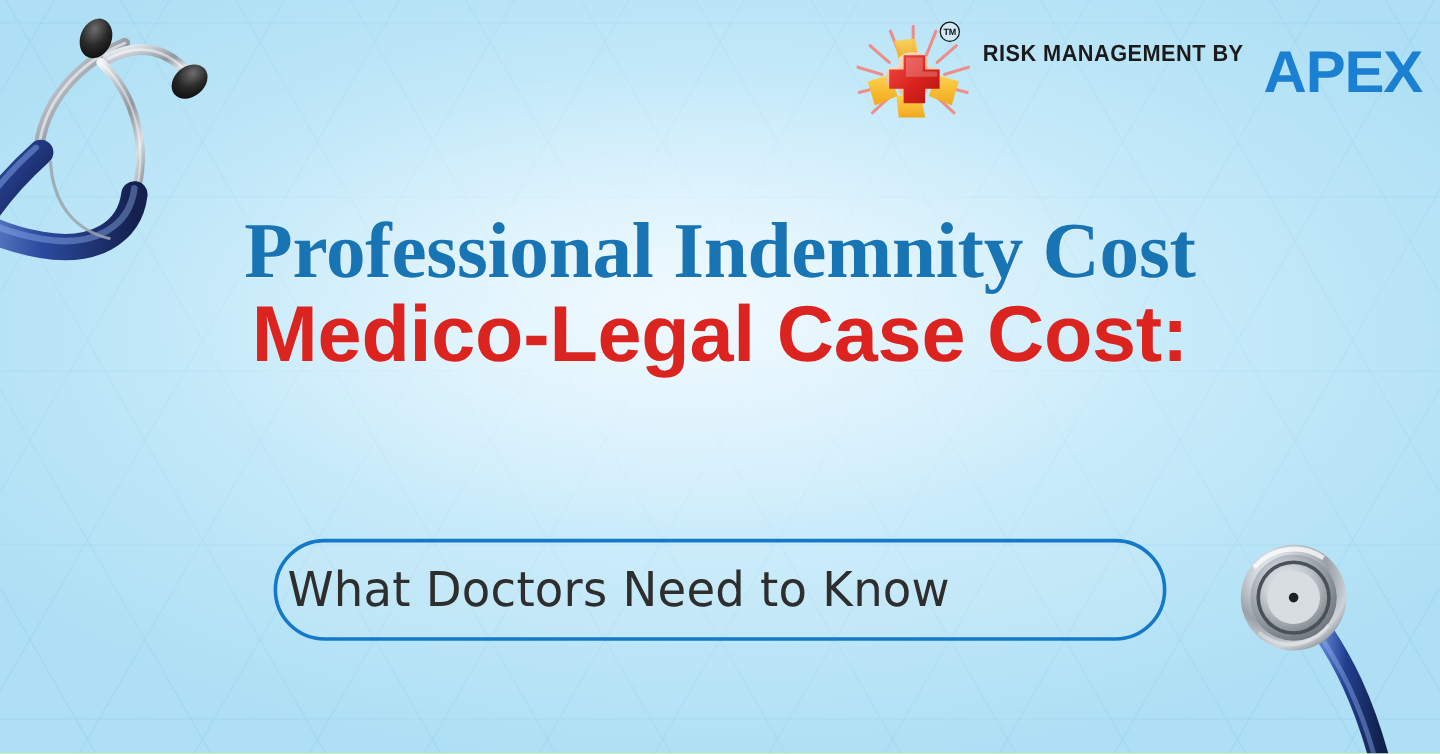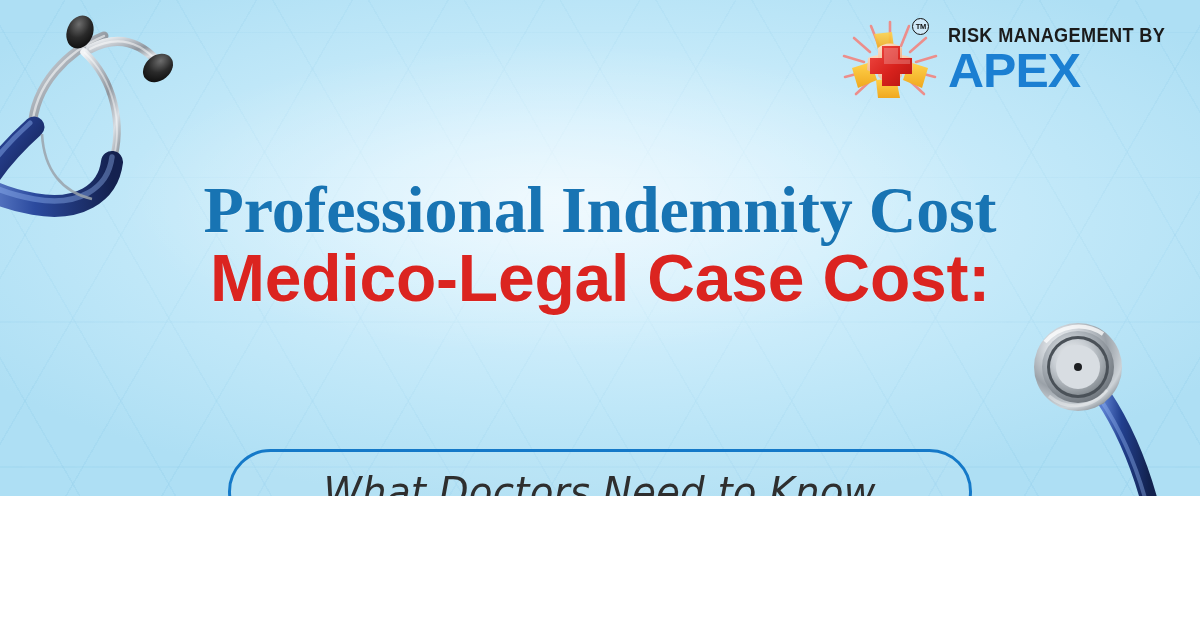--- a/index.html
+++ b/index.html
@@ -4,21 +4,21 @@
 <style>
   * { margin:0; padding:0; box-sizing:border-box; }
   html, body {
     width:1200px; height:628px;
     overflow:hidden;
     font-family:"Liberation Sans", sans-serif;
   }
 
   .banner {
     position:relative;
-    width:1200px; height:496px;
+    width:1200px; height:628px;
     overflow:hidden;
     background:#bef264;
   }
 
   
   .bg-base {
     position:absolute; inset:0;
     background:
       radial-gradient(ellipse 62% 58% at 50% 44%, #dff3fd 0%, #d2effc 32%, #bfe7f8 66%, #aedff4 100%);
   }
@@ -46,21 +46,21 @@
     background: radial-gradient(ellipse 48% 42% at 46% 40%, rgba(255,255,255,.55) 0%, rgba(255,255,255,.18) 45%, rgba(255,255,255,0) 75%);
   }
 
   
   .logo {
     position:absolute; top:14px; right:18px;
     display:flex; align-items:center; gap:6px;
     z-index:6;
   }
   .logo-mark { position:relative; width:104px; height:92px; flex:0 0 auto; }
-  .logo-text { display:flex; flex-direction:column; align-items:flex-start; line-height:1; }
+  .logo-text { display:flex; flex-direction:row; align-items:flex-start; line-height:1; }
   .logo-line1 {
     font-family:"Liberation Sans Narrow","Liberation Sans",sans-serif;
     font-weight:bold; font-size:19.5px; letter-spacing:.4px;
     color:#1b1b1b; transform:scaleX(.93); transform-origin:left center;
     white-space:nowrap;
   }
   .logo-line2 {
     font-family:"Liberation Sans","DejaVu Sans",sans-serif;
     font-weight:bold; font-size:49px; letter-spacing:-1px;
     color:#1b7fd2; margin-top:2px; line-height:.95;
@@ -113,21 +113,21 @@
   
   .pill-wrap {
     position:absolute; left:0; right:0; top:449px;
     display:flex; justify-content:center; z-index:5;
   }
   .pill {
     width:744px; height:85px;
     border:3px solid #1579c8;
     border-radius:46px;
     background:rgba(255,255,255,.08);
-    display:flex; align-items:center; justify-content:center;font-style:italic;
+    display:flex; align-items:center; 
   }
   .pill-text {
     font-family:"DejaVu Sans","Liberation Sans",sans-serif;
     font-size:40px; font-weight:normal;
     color:#2e2e2e;
     letter-spacing:.2px;
     transform:scaleX(.97);
   }
 </style>
 </head>

